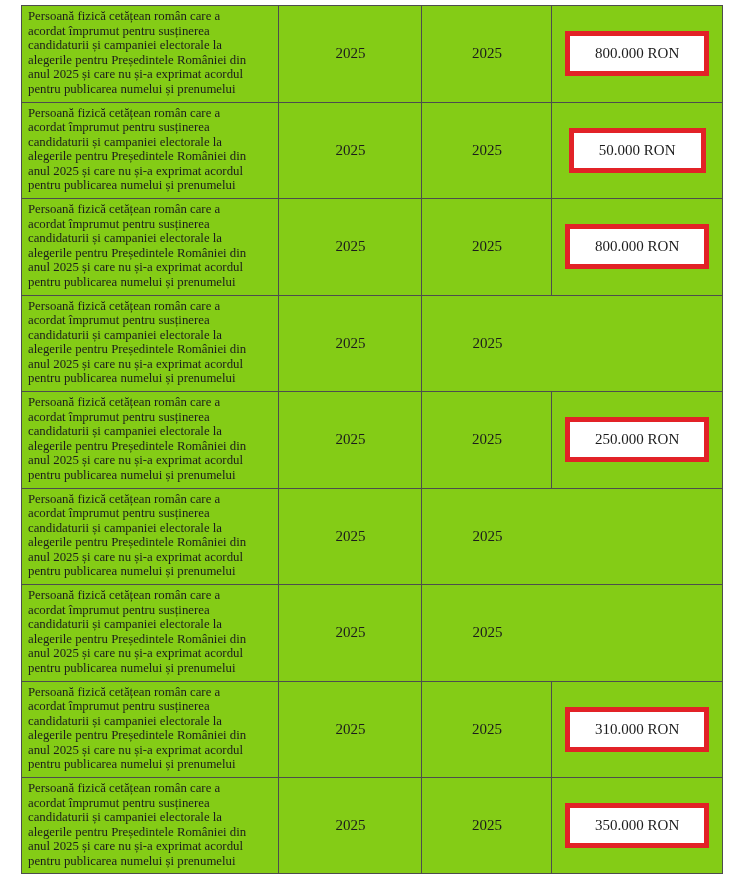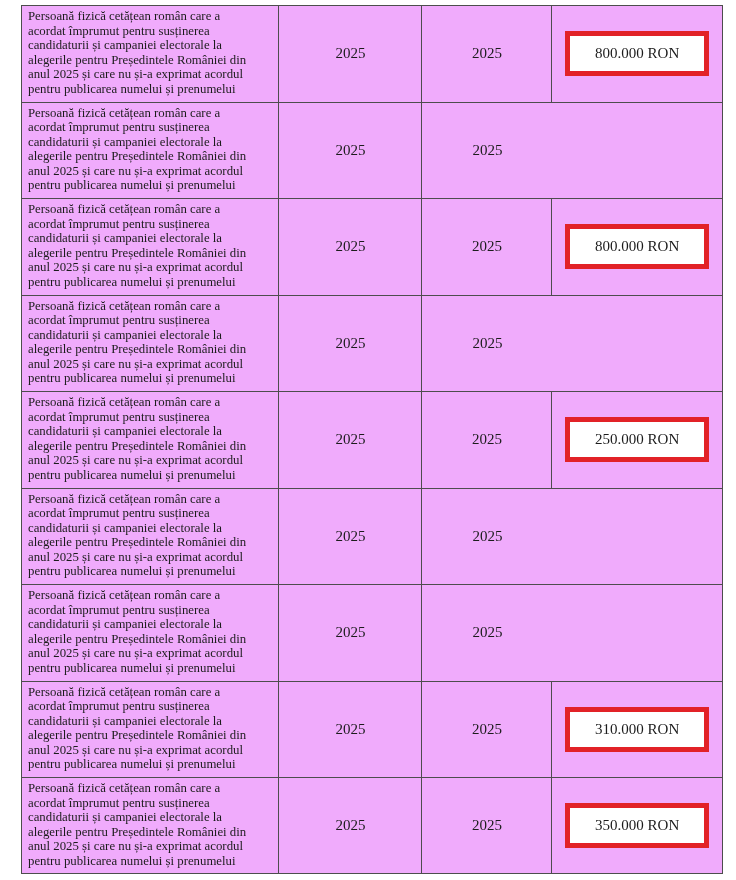--- a/index.html
+++ b/index.html
@@ -9,21 +9,21 @@
     font-family: "Liberation Serif", "DejaVu Serif", serif;
     color: #1c1c1c;
     position: relative;
     overflow: hidden;
   }
   .table {
     position: absolute; left: 21px; top: 5px;
     width: 702px;
     border: 1.6px solid #4d4d4d;
     box-sizing: border-box;
-    background: #f0abfc;
+    background: #84cc16;
   }
   .row {
     display: flex;
     height: 96.5px;
     border-bottom: 1.6px solid #4d4d4d;
     box-sizing: border-box;
   }
   .row:last-child { border-bottom: none; height: 95px; }
   .cell {
     box-sizing: border-box;
@@ -79,20 +79,23 @@
 
   <div class="row">
     <div class="cell desc">Persoană fizică cetățean român care a
 acordat împrumut pentru susținerea
 candidaturii și campaniei electorale la
 alegerile pentru Președintele României din
 anul 2025 și care nu și-a exprimat acordul
 pentru publicarea numelui și prenumelui</div>
     <div class="cell year">2025</div>
     <div class="cell year second">2025</div>
+    <div class="cell amount">
+      <span class="amount-box">50.000 RON</span>
+    </div>
   </div>
 
   <div class="row">
     <div class="cell desc">Persoană fizică cetățean român care a
 acordat împrumut pentru susținerea
 candidaturii și campaniei electorale la
 alegerile pentru Președintele României din
 anul 2025 și care nu și-a exprimat acordul
 pentru publicarea numelui și prenumelui</div>
     <div class="cell year">2025</div>

